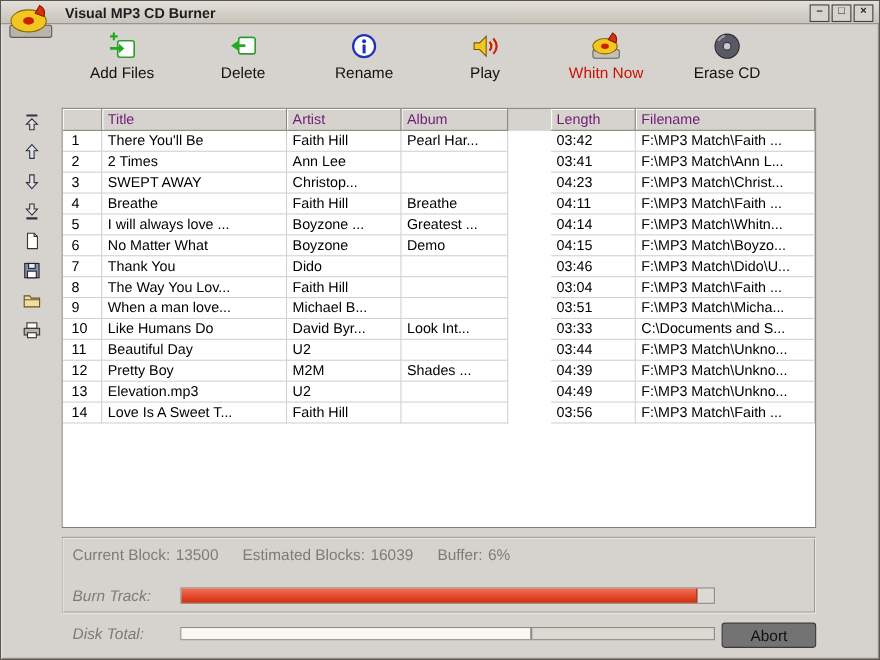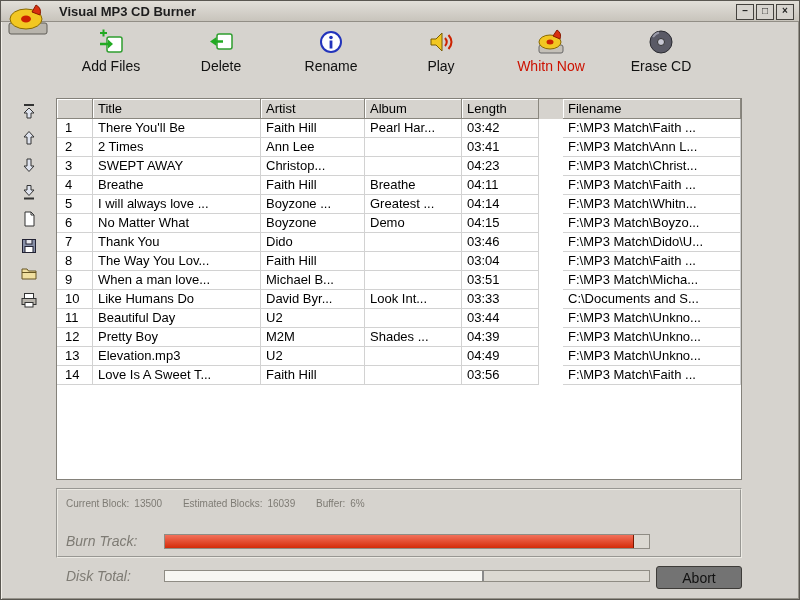--- a/index.html
+++ b/index.html
@@ -24,36 +24,36 @@
   .side-toolbar{width:55px;display:flex;flex-direction:column;align-items:center;gap:5px;padding-top:2px;}
   .side-btn{width:22px;height:22px;display:flex;align-items:center;justify-content:center;cursor:default;}
   .side-btn svg{width:18px;height:18px;}
   .content{flex:1;min-width:0;}
   
   .table-wrap{height:380px;background:#fff;border:1px solid #84817a;
     box-shadow:inset 1px 1px 0 #5f5d58;overflow:hidden;}
   .thead{display:flex;height:20px;background:#d6d3ce;}
   .hc{border-right:1px solid #8a877f;border-bottom:1px solid #8a877f;
     box-shadow:inset 1px 1px 0 #fff;font-size:13px;line-height:19px;
-    padding:0 5px;box-sizing:border-box;white-space:nowrap;overflow:hidden;color:#000000;}
+    padding:0 5px;box-sizing:border-box;white-space:nowrap;overflow:hidden;color:#701a75;}
   .tbody{background:#fff;height:360px;overflow:hidden;}
   .trow{display:flex;height:19px;}
   .tcell{box-sizing:border-box;font-size:13px;line-height:18px;padding:0 5px;
     white-space:nowrap;overflow:hidden;color:#000;}
   .trow .tcell{border-right:1px solid #d2d2d2;border-bottom:1px solid #d2d2d2;}
   .c-num{width:36px;padding-left:8px;}
   .c-title{width:168px;}
   .c-artist{width:104px;}
   .c-album{width:97px;}
-  .c-length{width:77px;}
-  .c-file{flex:1;min-width:0;margin-left:24px;}
+  .c-length{width:77px;margin-left:39px;}
+  .c-file{flex:1;min-width:0;}
   
   .status-panel{margin-top:8px;height:70px;box-sizing:border-box;
     border:2px groove #eceae4;padding:4px 8px;}
-  .status-line{font-size:10px;color:#7e7b74;height:20px;line-height:20px;white-space:nowrap;}
+  .status-line{font-size:14px;color:#7e7b74;height:20px;line-height:20px;white-space:nowrap;}
   .status-line .grp{margin-right:18px;}
   .status-line .val{margin-left:5px;}
   .progress-row{display:flex;align-items:center;margin-top:19px;padding-right:82px;font-style:italic;}
   .p-label{width:98px;font-size:14px;color:#7e7b74;white-space:nowrap;}
   .bar{flex:1;height:15px;border:1px solid #8f8c84;background:#dcd9d2;
     box-sizing:border-box;position:relative;}
   .bar-fill{height:100%;width:0;}
   .fill-burn{background:linear-gradient(180deg,#f2705a,#d42b0a);border-right:1px solid #7a1800;box-sizing:border-box;}
   .bar.disk{height:12px;}
   .fill-disk{background:#f8f7f3;border-right:2px solid #8a8a8a;box-sizing:border-box;}

